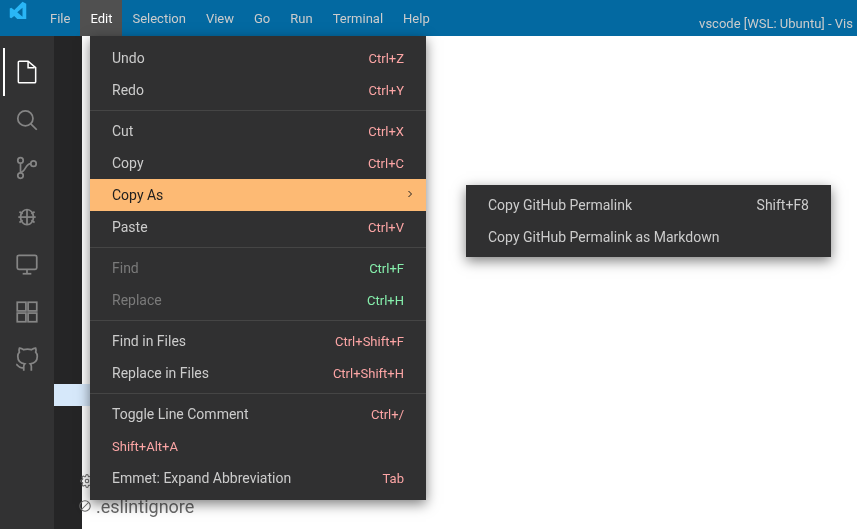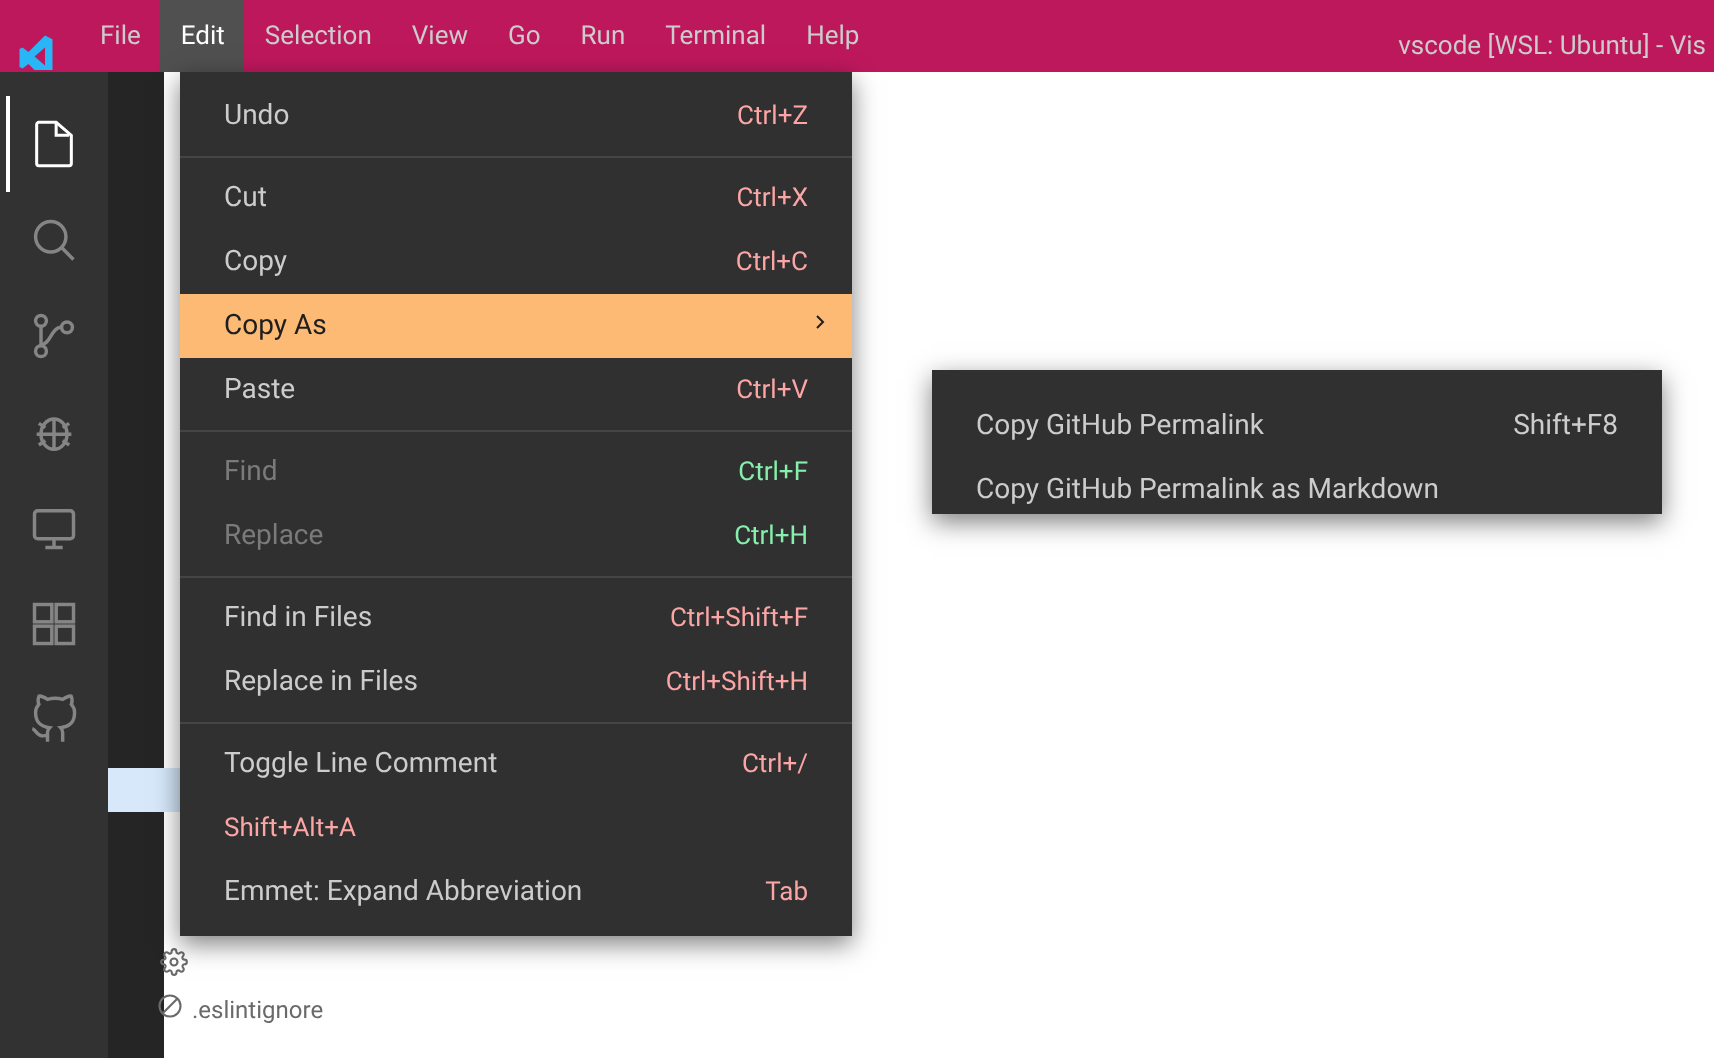--- a/index.html
+++ b/index.html
@@ -8,23 +8,23 @@
     font-size: 13px;
     background: #ffffff;
     color: #cccccc;
     width: 857px;
     height: 529px;
     overflow: hidden;
     position: relative;
   }
   .titlebar {
     height: 36px;
-    background: #be185d;
-    display: flex;
-    align-items: flex-end;
+    background: #0369a1;
+    display: flex;
+    align-items: flex-start;
     padding: 0 8px;
     position: relative;
   }
   .app-icon {
     width: 20px;
     height: 20px;
     margin-right: 12px;
     display: flex;
     align-items: center;
     justify-content: center;
@@ -109,21 +109,21 @@
     height: 22px;
     background: #d6e8fa;
   }
   .eslint-row {
     position: absolute;
     left: 78px;
     top: 496px;
     display: flex;
     align-items: center;
     color: #6a6a6a;
-    font-size: 12px;
+    font-size: 18px;
   }
   .gear-icon {
     position: absolute;
     left: 80px;
     top: 474px;
     color: #6a6a6a;
   }
   .sync-icon {
     margin-right: 4px;
   }
@@ -179,21 +179,21 @@
     left: 466px;
     width: 365px;
     background: #303031;
     box-shadow: 0 4px 12px rgba(0,0,0,0.5);
     z-index: 11;
     padding: 4px 0;
   }
   .submenu-item {
     height: 32px;
     display: flex;
-    align-items: flex-end;
+    align-items: center;
     padding: 0 22px;
     color: #cccccc;
     cursor: pointer;
     font-size: 14px;
     justify-content: space-between;
   }
 </style>
 </head>
 <body>
 
@@ -294,20 +294,24 @@
   </span>
   <span>.eslintignore</span>
 </div>
 
 <div class="dropdown">
   <div style="height:6px"></div>
   <div class="dropdown-item">
     <span>Undo</span>
       <span class="shortcut">Ctrl+Z</span>
   </div>
+  <div class="dropdown-item">
+    <span>Redo</span>
+      <span class="shortcut">Ctrl+Y</span>
+  </div>
   <div class="dropdown-sep"></div>
   <div class="dropdown-item">
     <span>Cut</span>
       <span class="shortcut">Ctrl+X</span>
   </div>
   <div class="dropdown-item">
     <span>Copy</span>
       <span class="shortcut">Ctrl+C</span>
   </div>
   <div class="dropdown-item highlighted">

